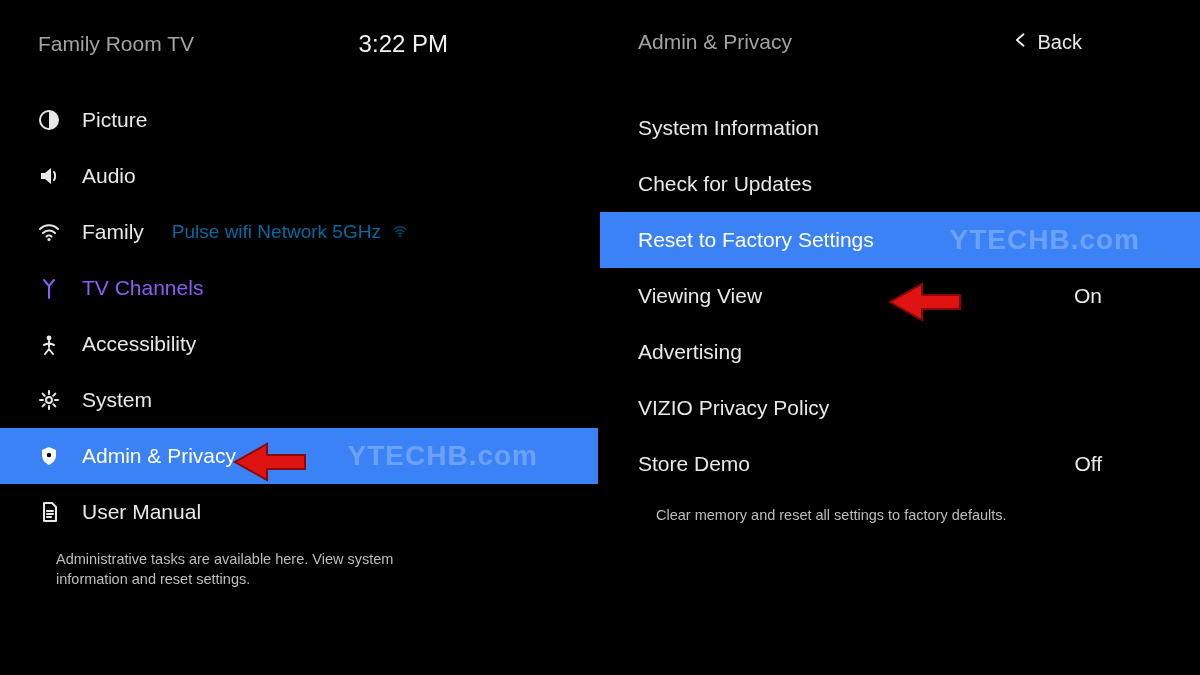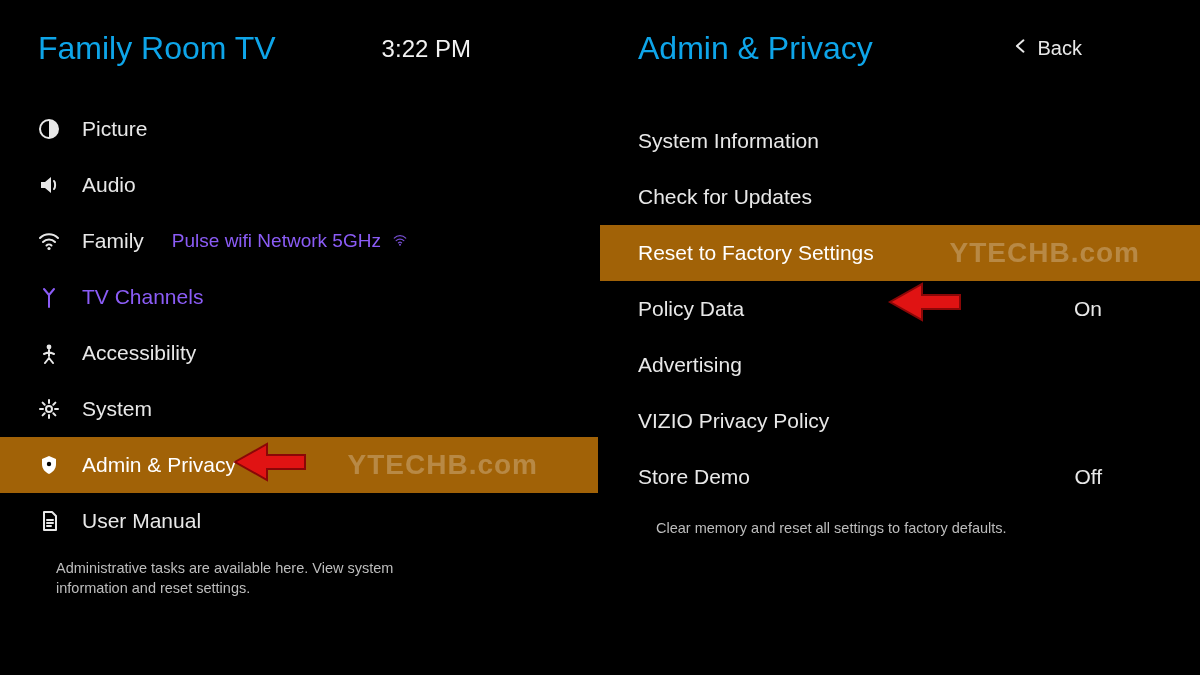--- a/index.html
+++ b/index.html
@@ -4,37 +4,37 @@
 <style>
   * { margin: 0; padding: 0; box-sizing: border-box; }
   html, body { width: 1200px; height: 675px; background: #000; font-family: Arial, Helvetica, sans-serif; color: #e8e8e8; }
   .screen { display: flex; width: 1200px; height: 675px; }
   .panel { position: relative; width: 600px; height: 675px; background: #000; overflow: hidden; }
   .panel-left { border-right: 2px solid #000; }
   .panel-right { }
 
   
   .hdr { display: flex; align-items: center; justify-content: space-between; padding: 30px 38px 6px 38px; }
-  .hdr .title { font-size: 32px; font-weight: 500; color: #0ea5e9; }
-  .hdr .time  { font-size: 24px; font-weight: 500; color: #f2f2f2; margin-right: 89px; }
+  .hdr .title { font-size: 21px; font-weight: 500; color: #a3a3a3; }
+  .hdr .time  { font-size: 24px; font-weight: 500; color: #f2f2f2; margin-right: 112px; }
   .hdr .back  { display: flex; align-items: flex-end; gap: 8px; font-size: 20px; color: #e8e8e8; cursor: pointer; margin-right: 80px;}
   .hdr .back svg { width: 18px; height: 18px; }
 
   
   .menu { margin-top: 28px; }
   .menu-item {
     display: flex; align-items: center; height: 56px;
     padding: 0 38px; font-size: 21px; color: #e8e8e8; position: relative;
   }
   .menu-item.disabled { color: #8b5cf6; }
-  .menu-item.selected { background: #a16207; color: #fff; }
+  .menu-item.selected { background: #3b82f6; color: #fff; }
   .menu-item .ico { width: 30px; display:flex; align-items:center; justify-content:flex-start; margin-right: 14px; }
   .menu-item .ico svg { width: 22px; height: 22px; }
   .menu-item .lbl { flex: 0 0 auto; }
-  .menu-item .extra { margin-left: 28px; font-size: 19px; color: #8b5cf6; display:flex; align-items:center; gap:12px; }
+  .menu-item .extra { margin-left: 28px; font-size: 19px; color: #0369a1; display:flex; align-items:center; gap:12px; }
   .menu-item .val { margin-left: auto; font-size: 21px; color: #e8e8e8; margin-right: 60px; }
 
   
   .hint { padding: 10px 56px; font-size: 14.5px; color: #bdbdbd; line-height: 1.35; max-width: 520px; }
 
   
   .watermark {
     position: absolute; right: 60px; top: 50%; transform: translateY(-50%);
     font-size: 28px; font-weight: 600; letter-spacing: 1px;
     color: rgba(255,255,255,0.25); pointer-events: none;
@@ -206,21 +206,21 @@
         <span class="lbl">System Information</span>
       </div>
       <div class="menu-item">
         <span class="lbl">Check for Updates</span>
       </div>
       <div class="menu-item selected" style="position:relative;">
         <span class="lbl">Reset to Factory Settings</span>
         <span class="watermark">YTECHB.com</span>
       </div>
       <div class="menu-item">
-        <span class="lbl">Policy Data</span>
+        <span class="lbl">Viewing View</span>
         <span class="val">On</span>
       </div>
       <div class="menu-item">
         <span class="lbl">Advertising</span>
       </div>
       <div class="menu-item">
         <span class="lbl">VIZIO Privacy Policy</span>
       </div>
       <div class="menu-item">
         <span class="lbl">Store Demo</span>

